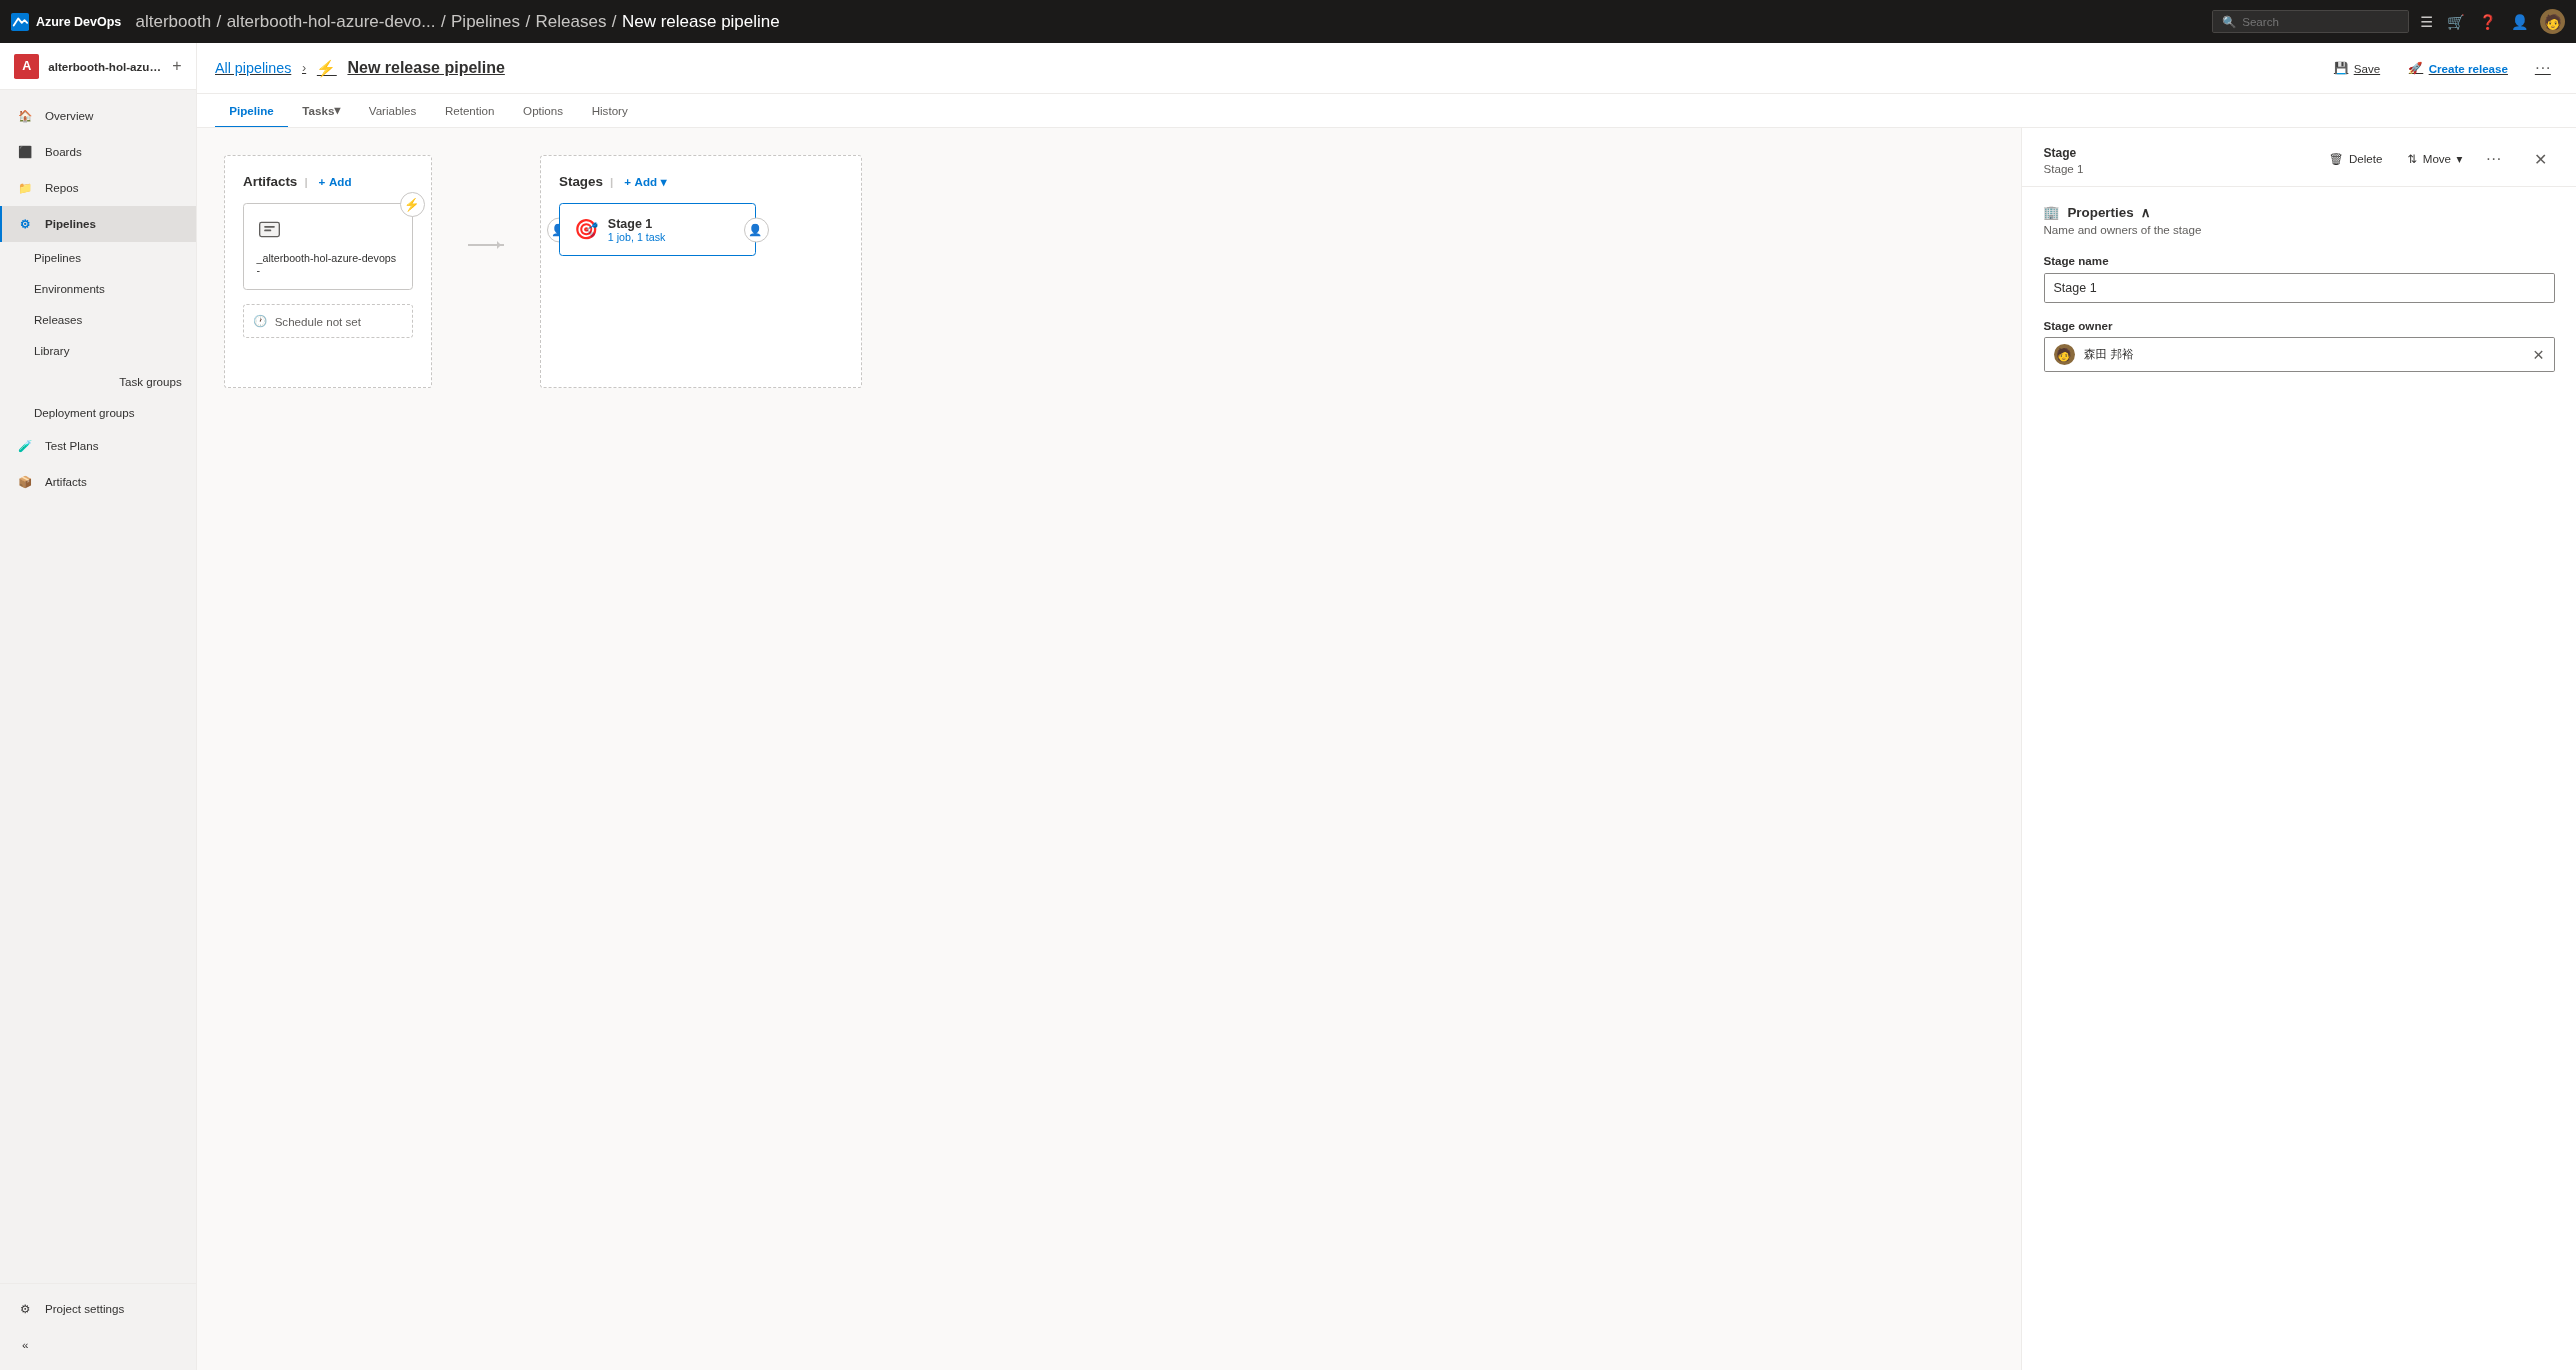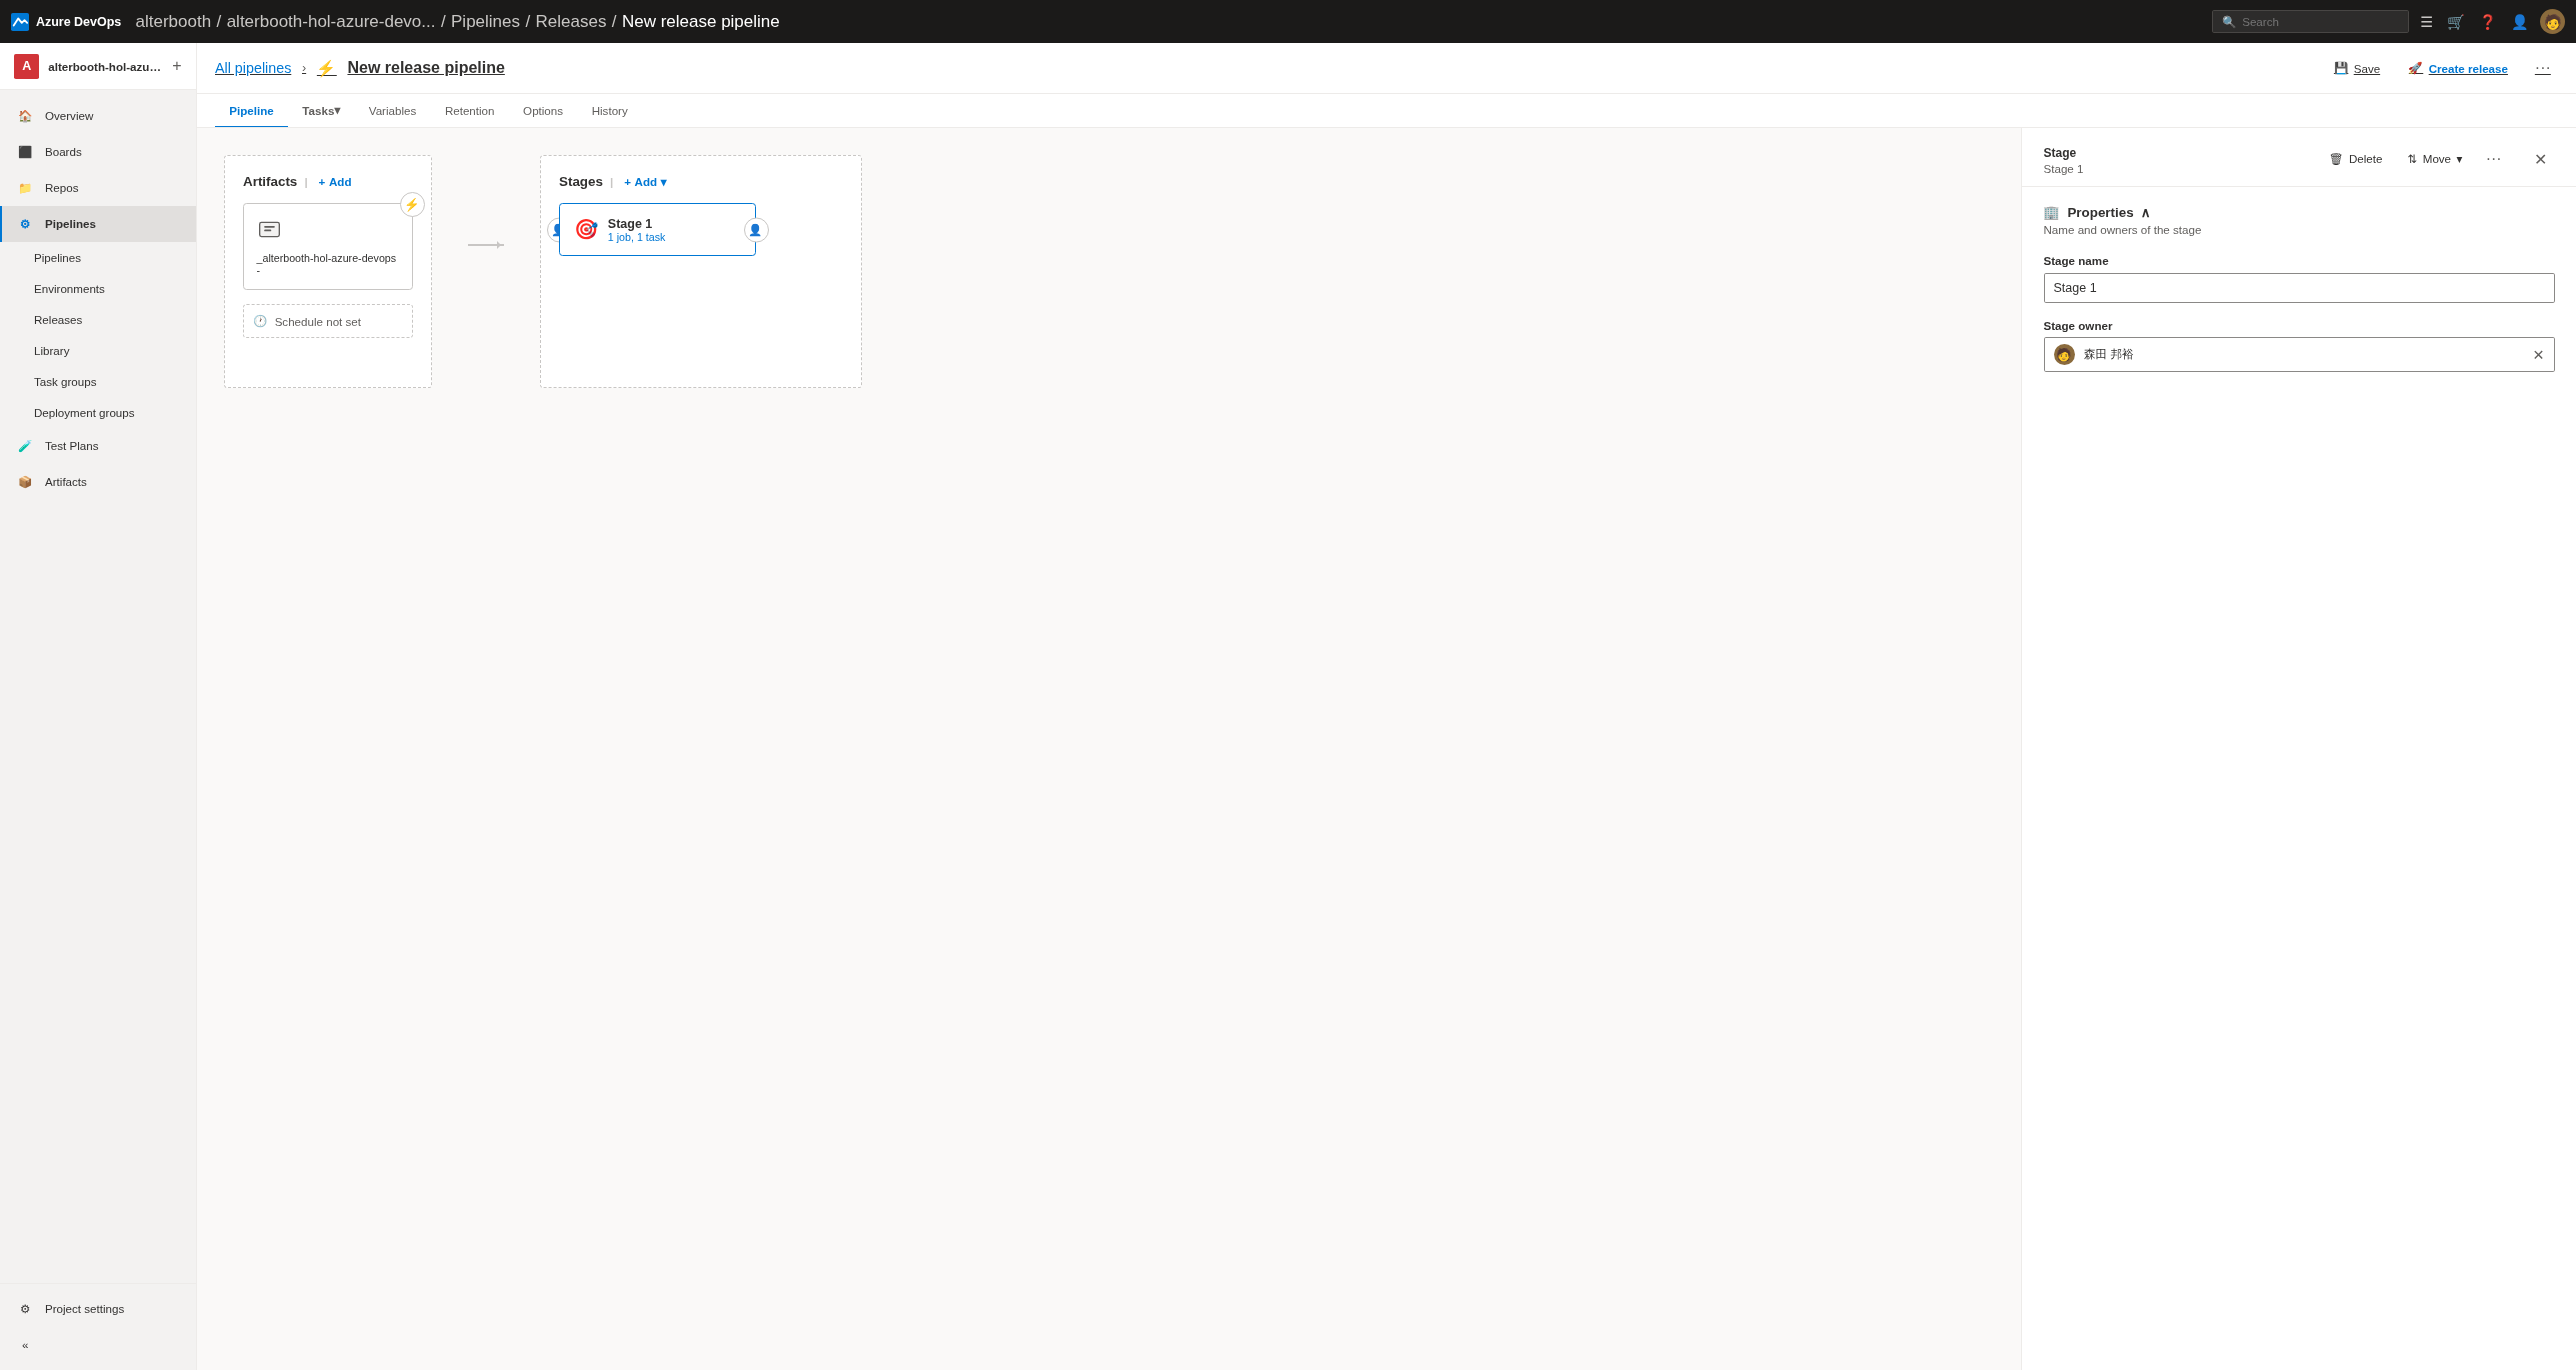--- a/index.html
+++ b/index.html
@@ -233,21 +233,21 @@
       </div>
       <div class="sidebar-item" style="padding-left: 32px;">
         <span>Environments</span>
       </div>
       <div class="sidebar-item" style="padding-left: 32px;">
         <span>Releases</span>
       </div>
       <div class="sidebar-item" style="padding-left: 32px;">
         <span>Library</span>
       </div>
-      <div class="sidebar-item" style="padding-left: 32px;">
+      <div class="sidebar-item" style="padding-left: 32px; justify-content: flex-end;">
         <span>Task groups</span>
       </div>
       <div class="sidebar-item" style="padding-left: 32px;">
         <span>Deployment groups</span>
       </div>
       <div class="sidebar-item">
         <span class="icon" style="color:#8764b8;">🧪</span>
         <span>Test Plans</span>
       </div>
       <div class="sidebar-item">

